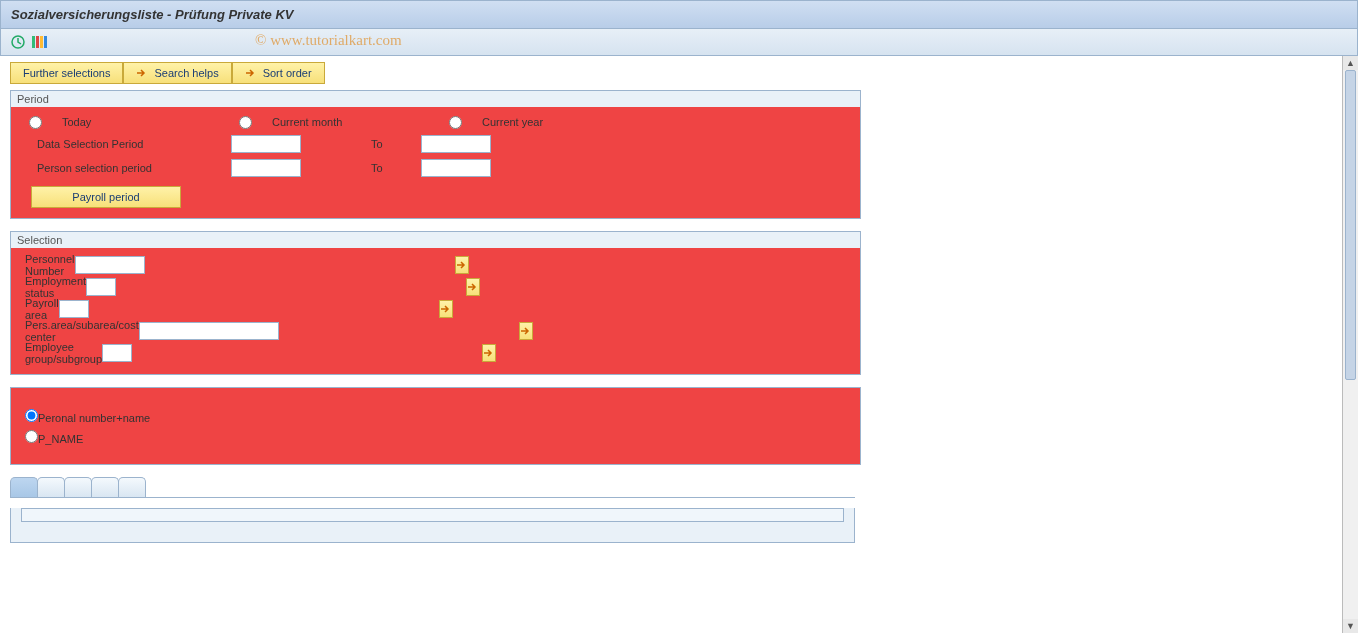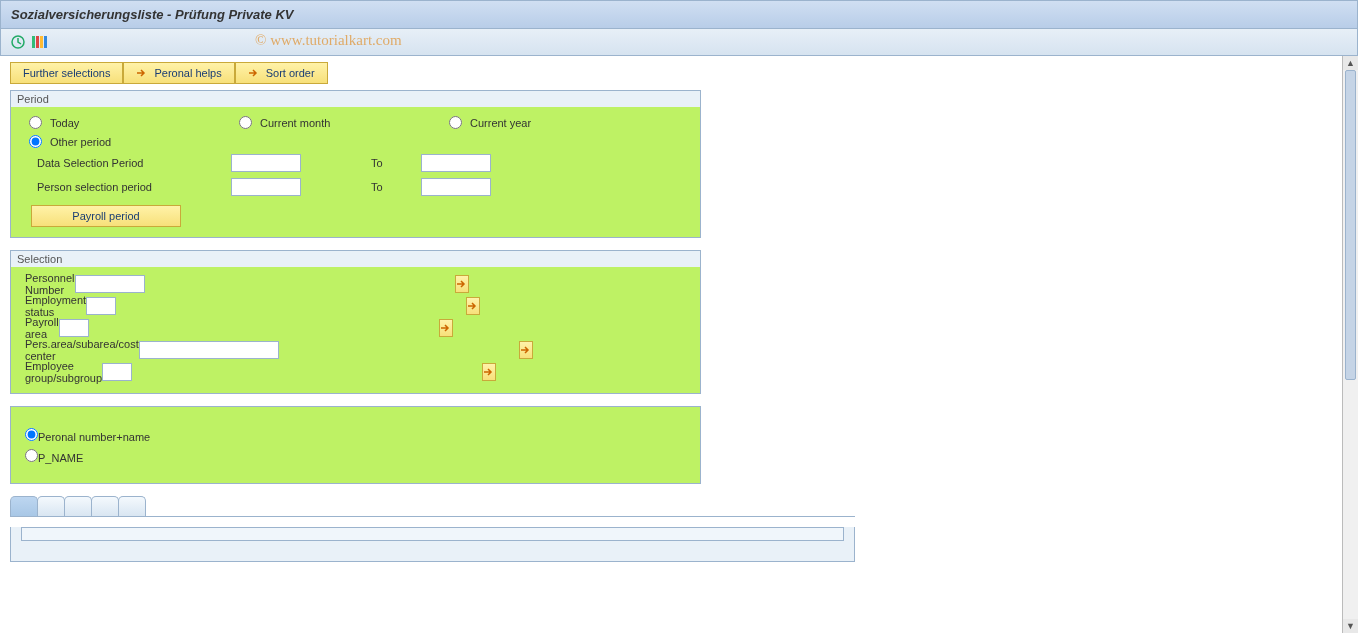--- a/index.html
+++ b/index.html
@@ -86,35 +86,35 @@
     font-size: 11px;
     cursor: pointer;
     display: inline-flex;
     align-items: center;
     gap: 6px;
     height: 22px;
   }
 
   .groupbox {
     border: 1px solid #9bb3cd;
-    background: #bef264;
+    background: #ef4444;
     margin-bottom: 12px;
-    width: 691px;
+    width: 851px;
     position: relative;
   }
   .groupbox .legend {
     font-size: 11px;
     color: #555;
     padding: 2px 6px;
     background: #e9f1f8;
   }
   .groupbox .body { padding: 6px 10px 10px 10px; }
 
   .radio-row { display: flex; gap: 60px; padding: 3px 0 3px 8px; }
-  label.radio { display: inline-flex; align-items: center; gap: 8px; cursor: pointer; width: 150px; }
+  label.radio { display: inline-flex; gap: 20px; cursor: pointer; width: 150px; }
   input[type=radio] { cursor: pointer; }
 
   .form-line { display:flex; align-items:center; height:24px; }
   .form-line .lbl { width: 210px; padding-left: 16px; }
   .form-line .lbl2 { width:50px; text-align:left; }
   .form-line input[type=text] {
     border:1px solid #9bb3cd; background:#fff; height:18px; padding:0 3px; font-size:11px;
   }
   .w70 { width:70px; } .w30 { width:30px; } .w50{width:50px;}
   .w140{width:140px;}
@@ -182,21 +182,21 @@
   <div class="button-row">
     <button class="btn">
       <span>Further selections</span>
     </button>
     <button class="btn">
       <span>
             <svg width="12" height="10">
               <path d="M1 5 L8 5 M5 2 L8 5 L5 8" stroke="#c60" stroke-width="1.5" fill="none"></path>
             </svg>
           </span>
-      <span>Peronal helps</span>
+      <span>Search helps</span>
     </button>
     <button class="btn">
       <span>
             <svg width="12" height="10">
               <path d="M1 5 L8 5 M5 2 L8 5 L5 8" stroke="#c60" stroke-width="1.5" fill="none"></path>
             </svg>
           </span>
       <span>Sort order</span>
     </button>
   </div>
@@ -209,26 +209,20 @@
               <input type="radio" name="period" style="">
               <span>Today</span>
             </label>
         <label class="radio">
               <input type="radio" name="period" style="">
               <span>Current month</span>
             </label>
         <label class="radio">
               <input type="radio" name="period" style="">
               <span>Current year</span>
-            </label>
-      </div>
-      <div class="radio-row">
-        <label class="radio">
-              <input type="radio" name="period" checked="" style="">
-              <span>Other period</span>
             </label>
       </div>
       <div class="form-line">
         <span class="lbl">Data Selection Period</span>
         <input type="text" class="w70" value="" style="">
         <span style="width:70px"></span>
         <span class="lbl2">To</span>
         <input type="text" class="w70" value="" style="">
       </div>
       <div class="form-line">

